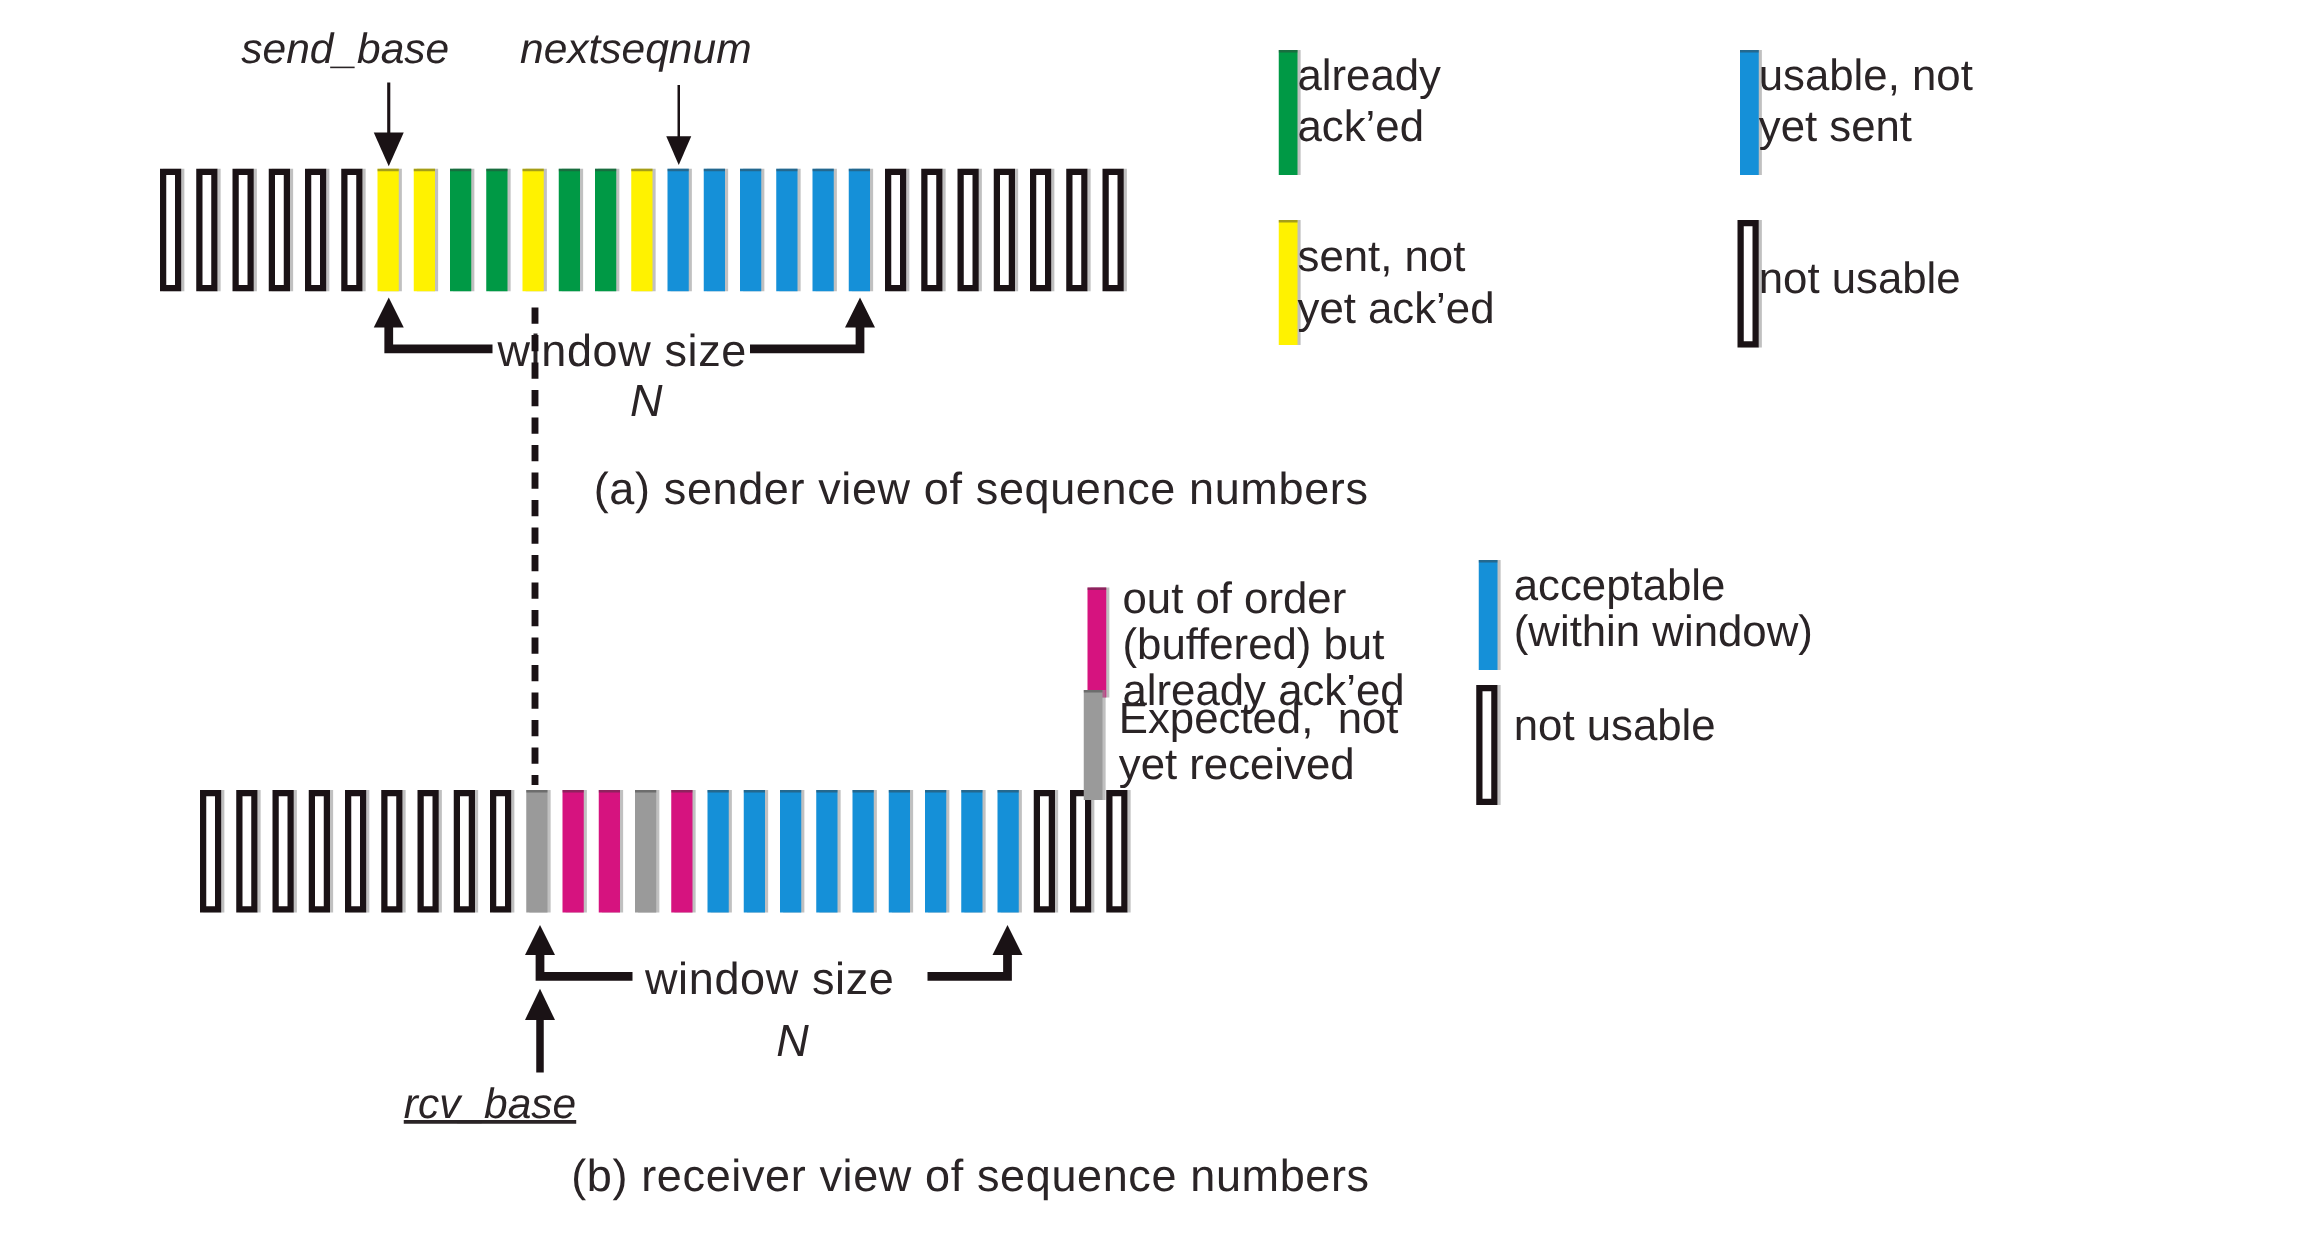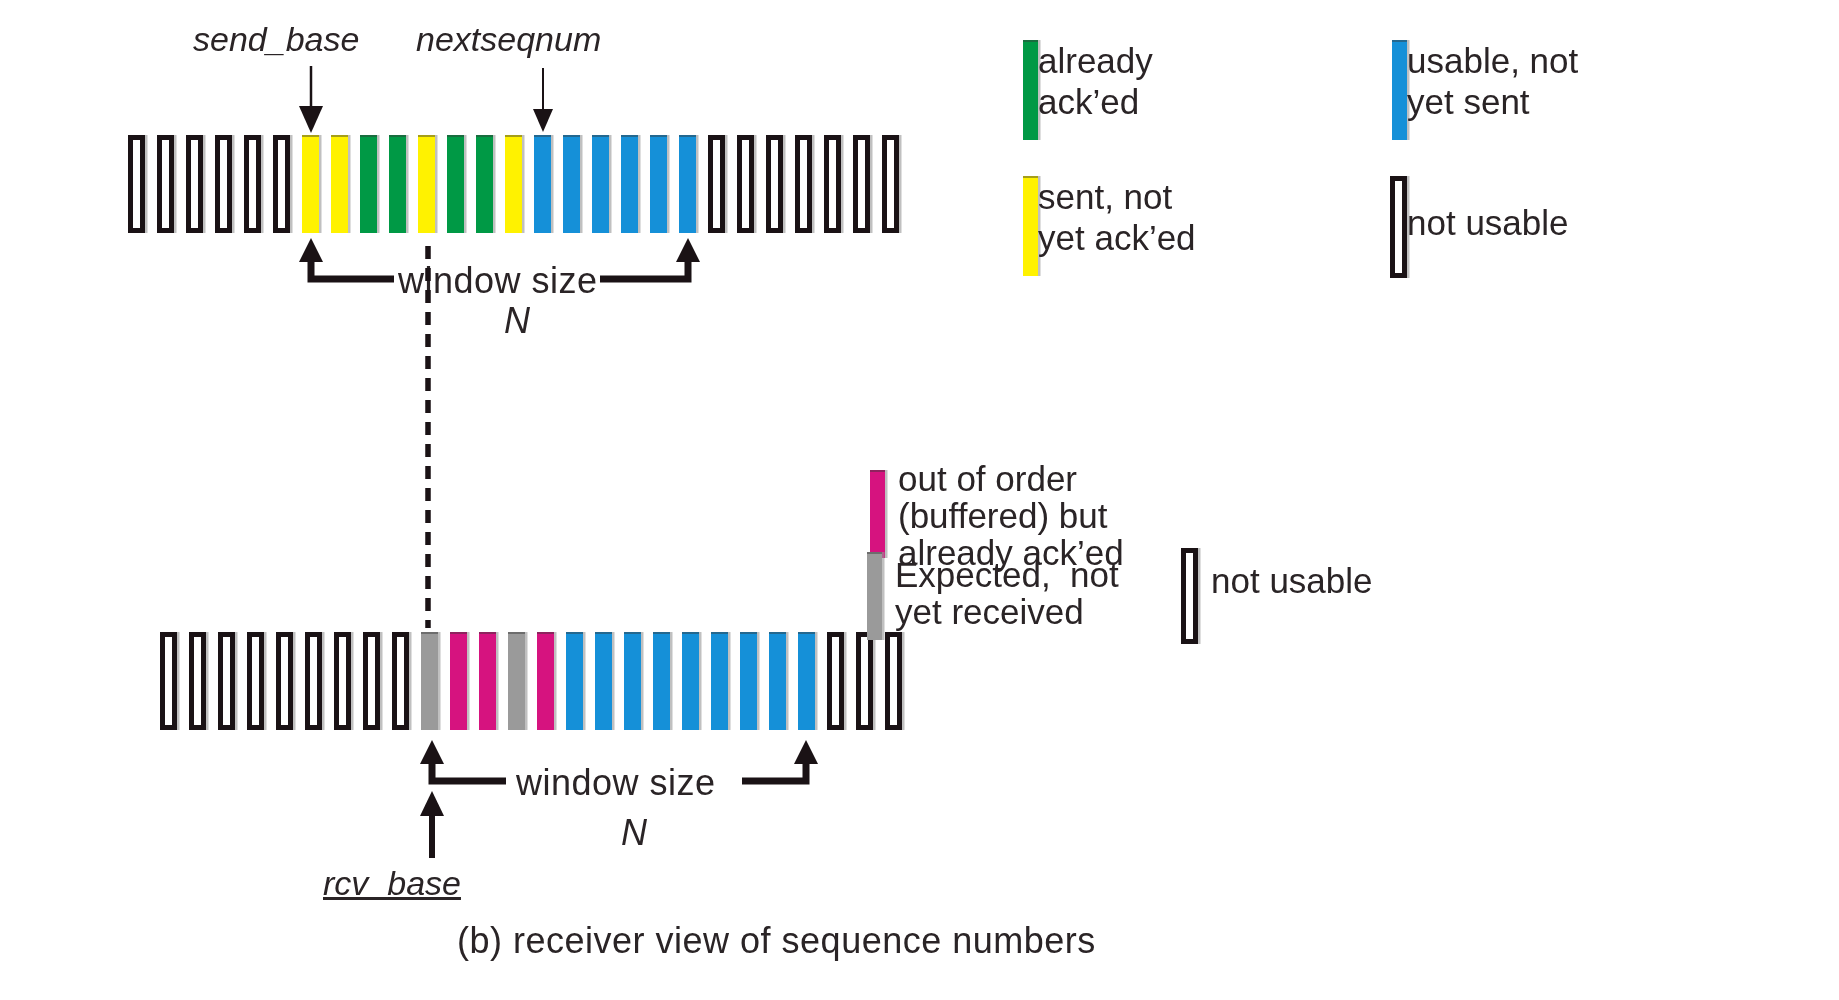--- a/index.html
+++ b/index.html
@@ -72,20 +72,21 @@
       <div class="bar c-open"></div>
       <div class="bar c-open"></div>
       <div class="bar c-open"></div>
       <div class="bar c-open"></div>
       <div class="bar c-open"></div>
       <div class="bar c-open"></div>
     </div>
 
   <div class="lbl f36" style="left:398px;top:260px;">window size</div>
   <div class="lbl it f36" style="left:504px;top:300px;">N</div>
+  <div class="lbl f36" style="left:475px;top:370px;">(a) sender view of sequence numbers</div>
 
   <div class="row" style="left:160px;top:632px;">
       <div class="bar c-open"></div>
       <div class="bar c-open"></div>
       <div class="bar c-open"></div>
       <div class="bar c-open"></div>
       <div class="bar c-open"></div>
       <div class="bar c-open"></div>
       <div class="bar c-open"></div>
       <div class="bar c-open"></div>
@@ -117,35 +118,40 @@
   <div class="legend-item li-a" style="left:1023px;top:40px;">
     <div class="legend-bar c-green"></div>
     <div class="legend-text-a">already
 ack’ed</div>
   </div>
   <div class="legend-item li-a" style="left:1392px;top:40px;">
     <div class="legend-bar c-blue"></div>
     <div class="legend-text-a">usable, not
 yet sent</div>
   </div>
-  <div class="legend-item li-a" style="left:1023px;top:176px;">
+  <div class="legend-item li-a" style="left:1023px;top:176px;align-items:center;">
     <div class="legend-bar c-yellow"></div>
     <div class="legend-text-a">sent, not
 yet ack’ed</div>
   </div>
   <div class="legend-item li-a" style="left:1390px;top:176px;">
     <div class="legend-bar c-open"></div>
     <div class="legend-text-a" style="margin-top:26px;">not usable</div>
   </div>
 
   <div class="legend-item li-b" style="left:870px;top:460px;">
     <div class="legend-bar c-magenta" style="margin-top:10px;"></div>
     <div class="legend-text-b">out of order
 (buffered) but
 already ack’ed</div>
+  </div>
+  <div class="legend-item li-b" style="left:1183px;top:448px;">
+    <div class="legend-bar c-blue"></div>
+    <div class="legend-text-b" style="margin-top:2px;">acceptable
+(within window)</div>
   </div>
   <div class="legend-item li-b" style="left:867px;top:552px;">
     <div class="legend-bar c-gray"></div>
     <div class="legend-text-b" style="margin-top:4px;">Expected,&nbsp; not
 yet received</div>
   </div>
   <div class="legend-item li-b" style="left:1181px;top:548px;">
     <div class="legend-bar c-open"></div>
     <div class="legend-text-b" style="margin-top:14px;">not usable</div>
   </div>

